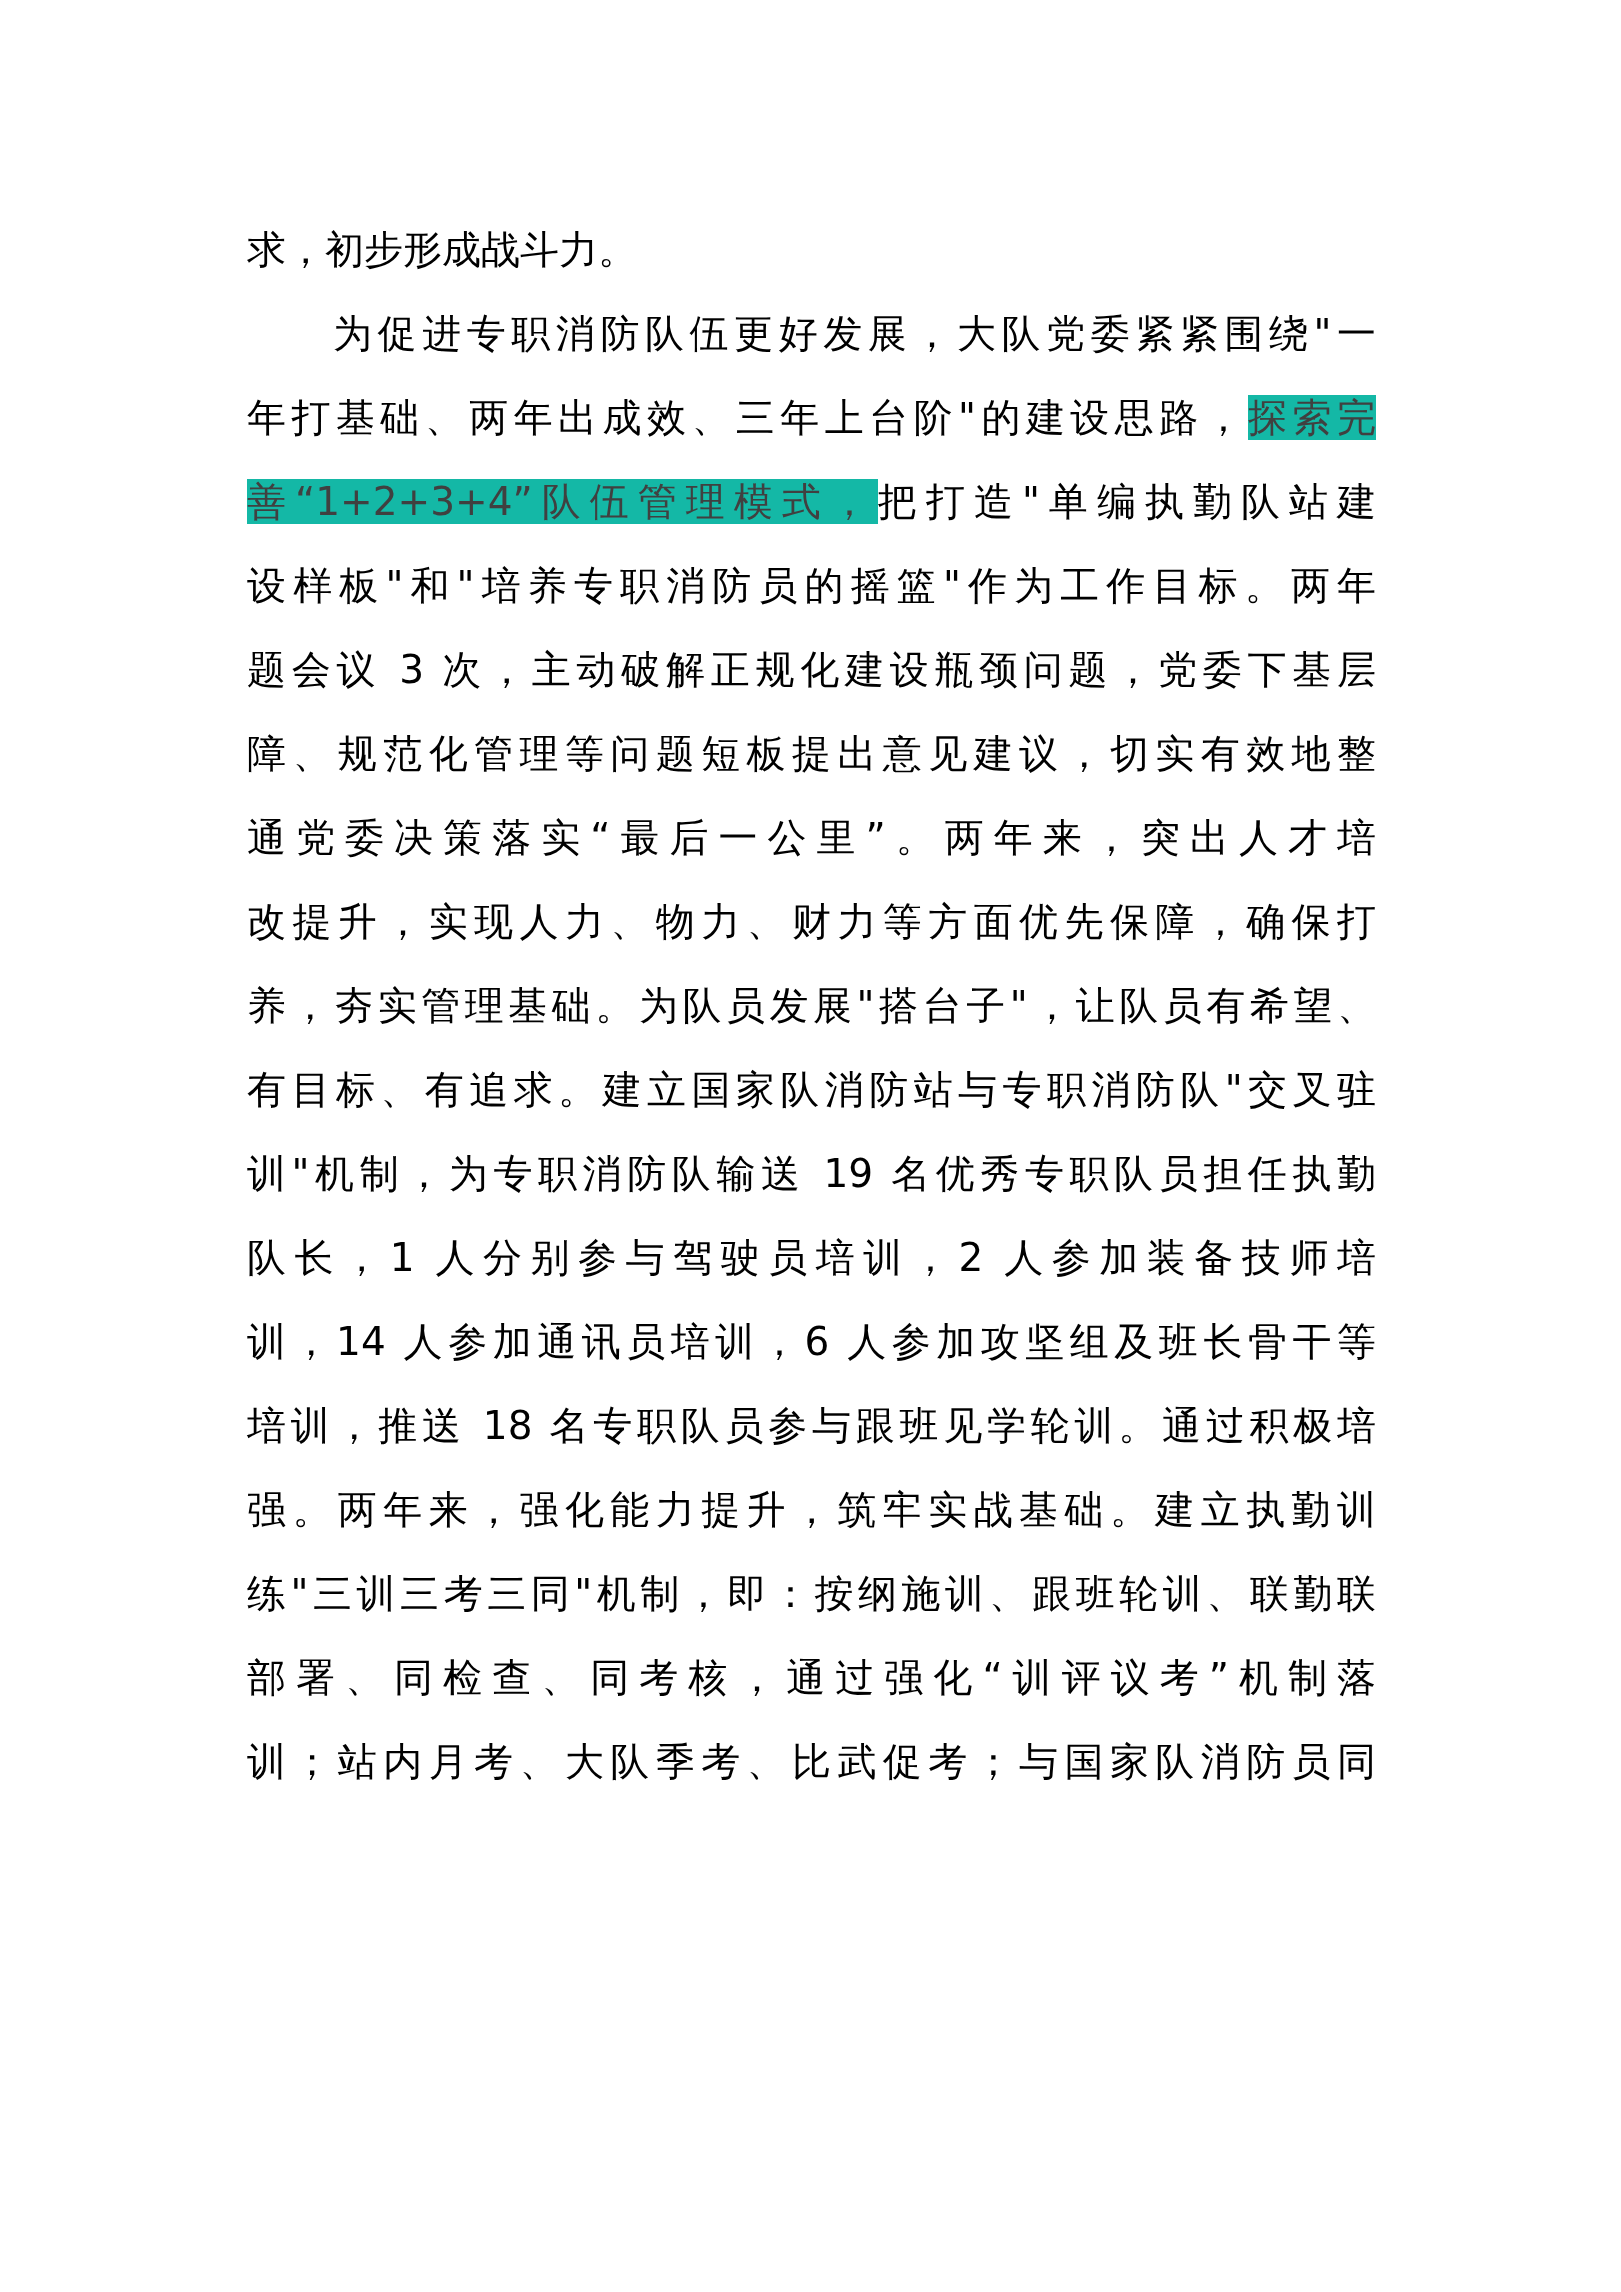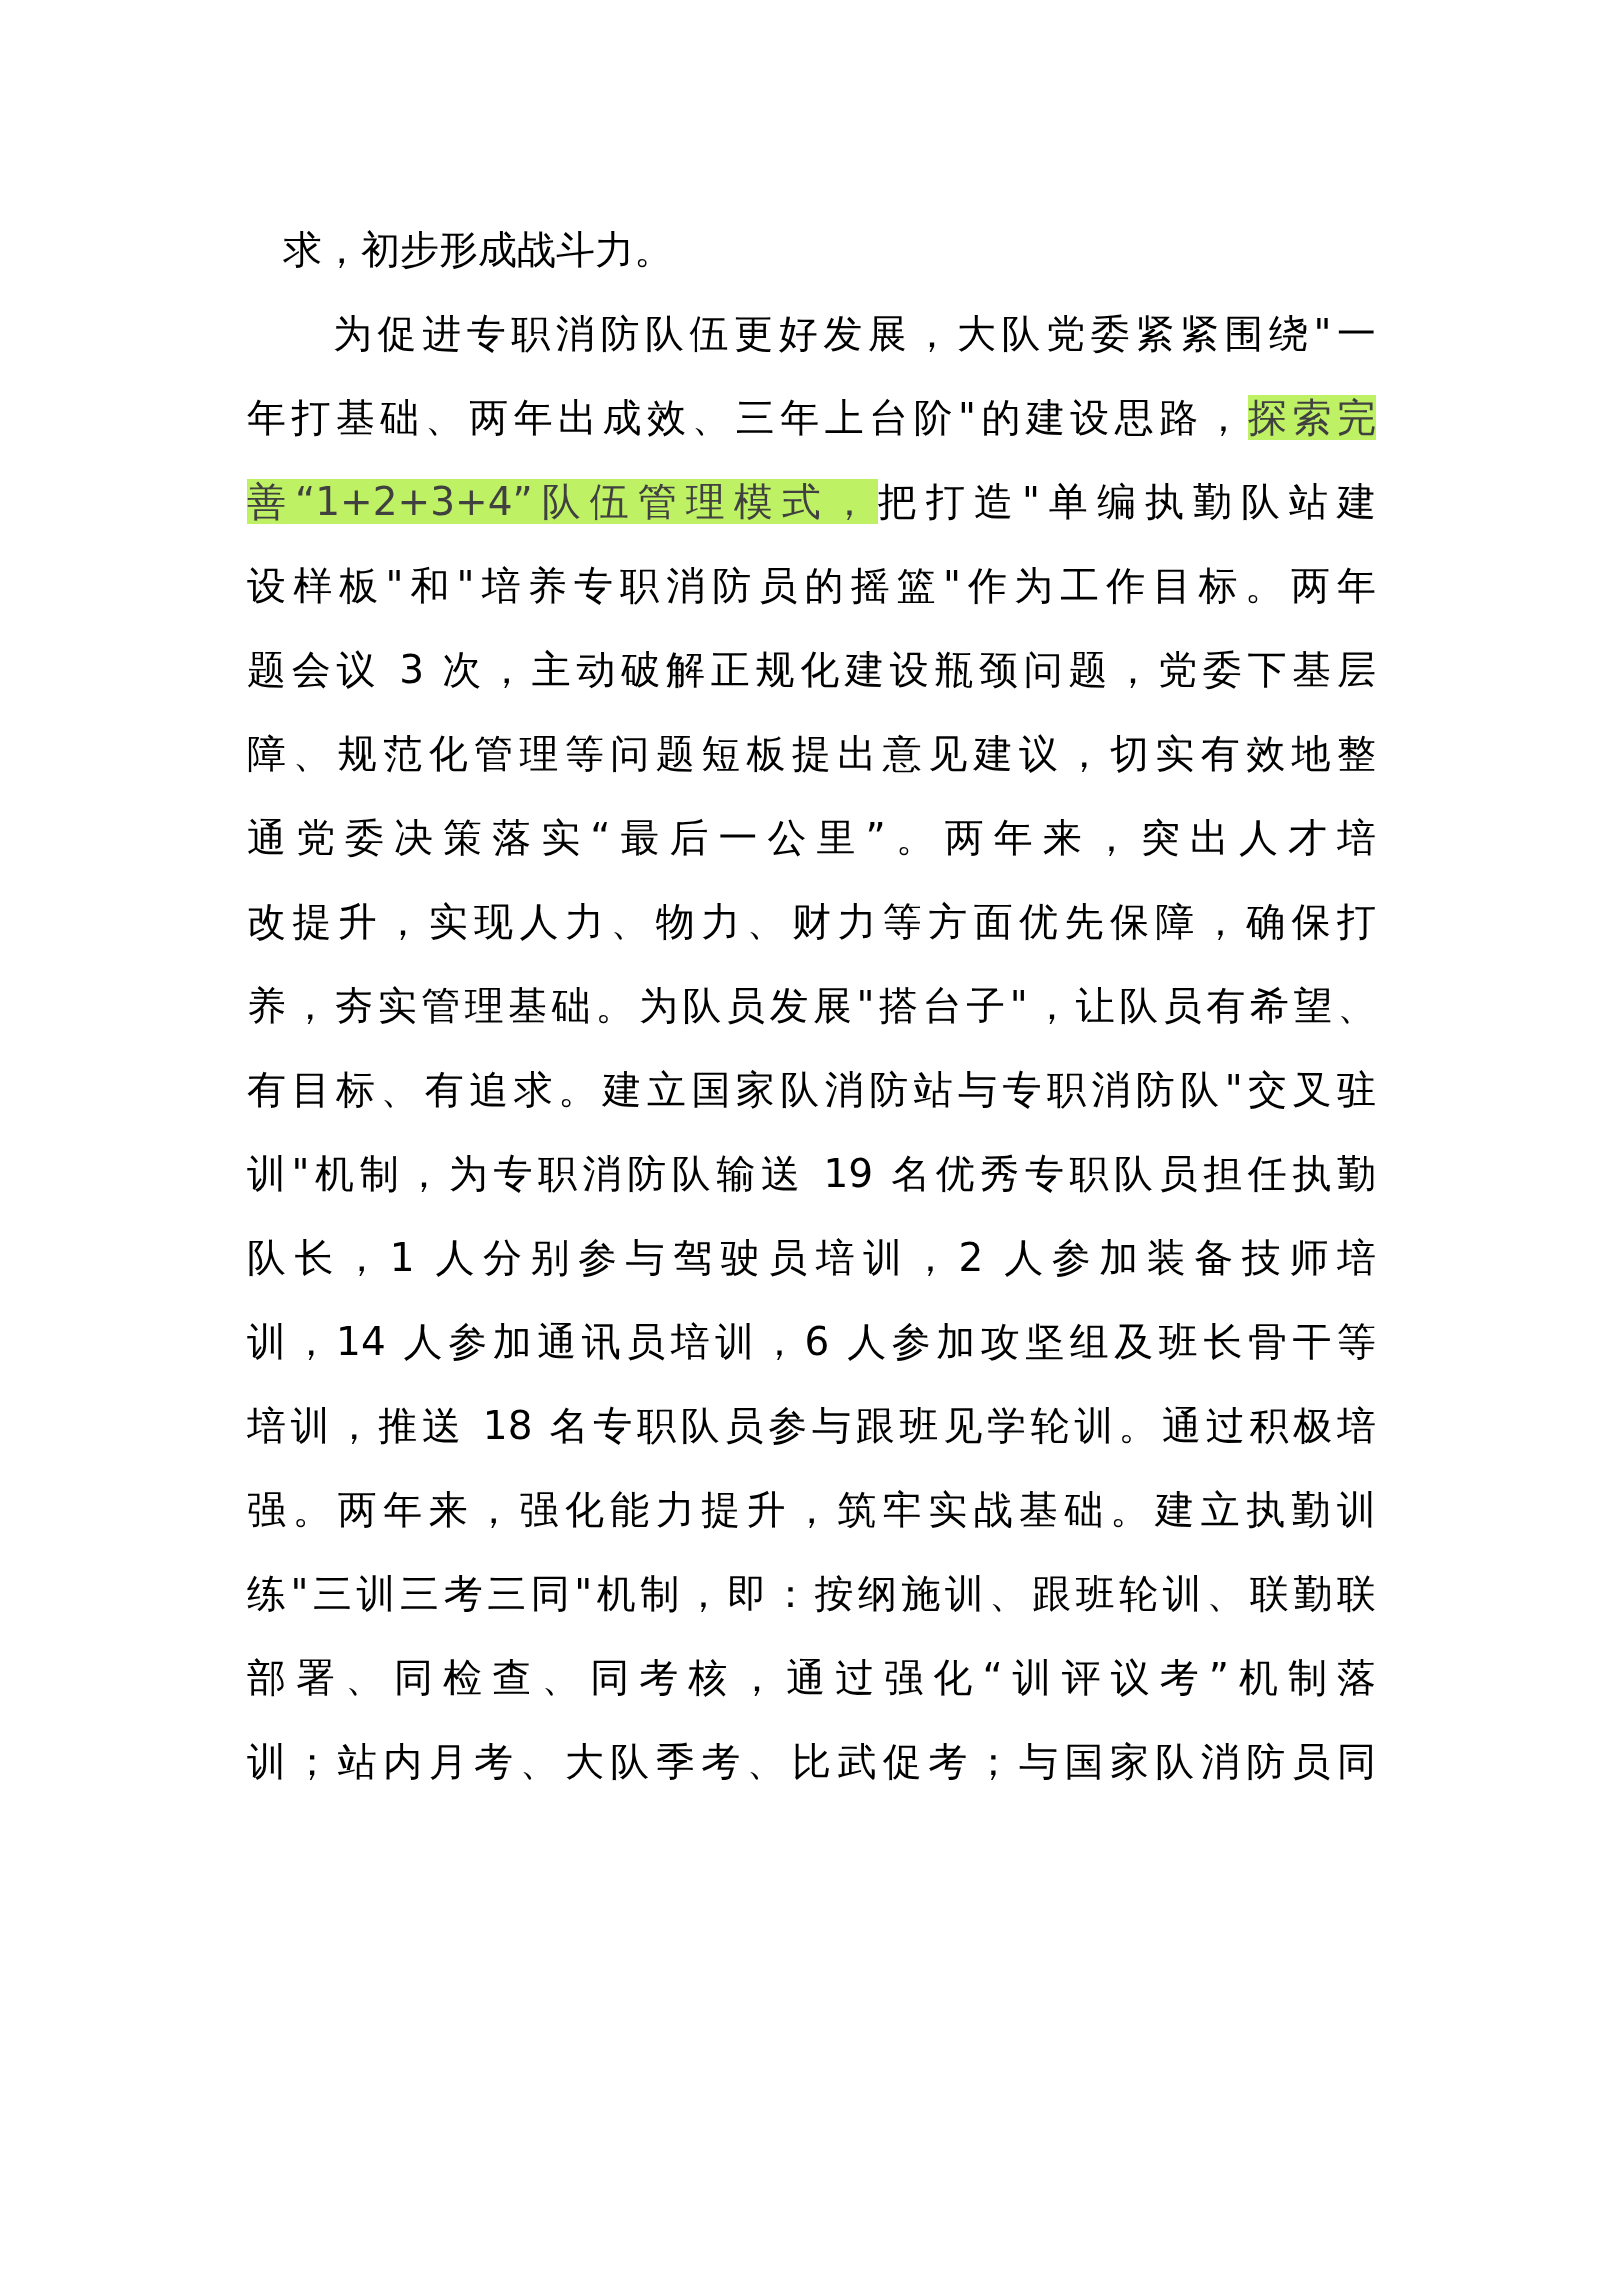--- a/index.html
+++ b/index.html
@@ -34,34 +34,33 @@
       height: 84px;
       line-height: 55px;
       font-size: 39px;
       white-space: nowrap;
       text-align: justify;
       text-align-last: justify;
       overflow: visible;
     }
     .line.last {
       text-align-last: left;
-      margin-left: 36px;
     }
     .line.indent {
       padding-left: 86px;
     }
     .seg {
       font-weight: normal;
     }
     .seg.bold {
       font-weight: normal;
     }
     .seg.hl {
       color: #404040;
-      background: #bef264;
+      background: #14b8a6;
     }
   </style>
 </head>
 <body>
 
 <div class="page">
   <div class="text-block">
     <div class="line last"><span class="seg">求，初步形成战斗力。</span></div>
     <div class="line indent"><span class="seg">为促进专职消防队伍更好发展，大队党委紧紧围绕"一</span></div>
     <div class="line"><span class="seg">年打基础、两年出成效、三年上台阶"的建设思路，</span><span class="seg hl">探索完</span></div>

